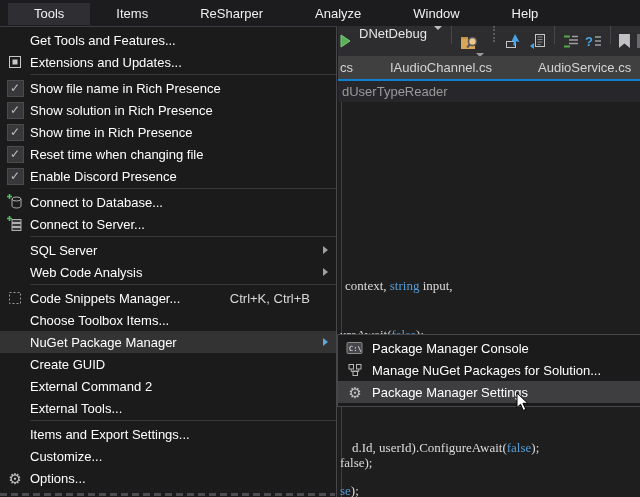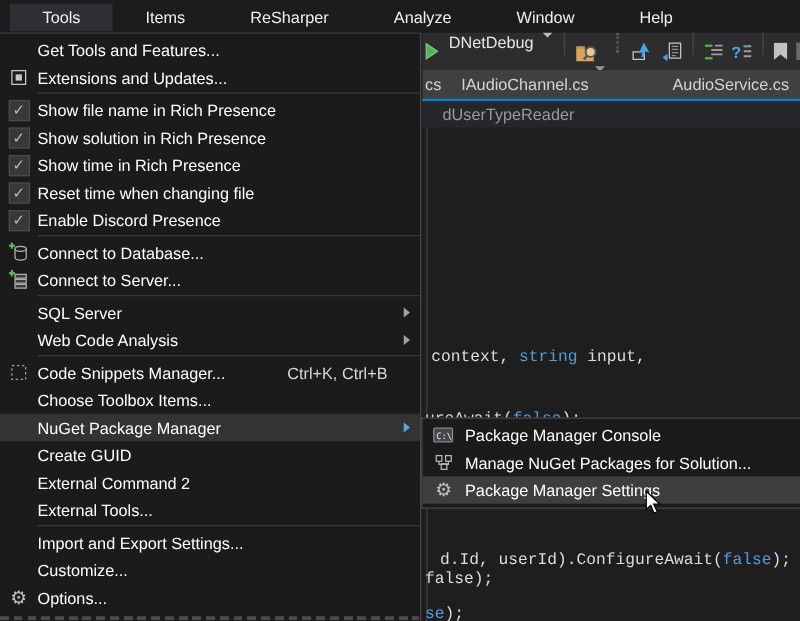--- a/index.html
+++ b/index.html
@@ -25,29 +25,29 @@
   .find-wrap{position:relative;margin-right:8px}
   .find-wrap .chev{position:absolute;right:-8px;bottom:-1px;border-top-color:#9a9a9e}
   .bookmark{width:11px;height:14px;background:#c2c2c5;
             clip-path:polygon(0 0,100% 0,100% 100%,50% 68%,0 100%)}
   .edge-sliver{position:absolute;right:0;top:8px;width:3px;height:14px;background:#6a6a6e}
 
   
   .tabstrip{position:absolute;left:338px;top:56px;width:302px;height:23px;background:#404040;
             border-bottom:2px solid #0f7fd0;z-index:1}
   .tab{position:absolute;top:4px;color:#d4d4d6;white-space:nowrap}
-  .t0{left:2px}.t1{left:31px}.t2{left:200px}
+  .t0{left:2px}.t1{left:52px}.t2{left:200px}
 
   
   .navbar{position:absolute;left:338px;top:81px;width:302px;height:21px;background:#27272b;
-          color:#9a9a9a;line-height:21px;padding-left:16px;box-sizing:border-box;z-index:1;white-space:nowrap}
+          color:#9a9a9a;line-height:21px;padding-left:4px;box-sizing:border-box;z-index:1;white-space:nowrap}
 
   
   .editor-rule{position:absolute;left:341px;top:102px;width:1px;height:395px;background:#3f3f44;z-index:0}
-  .code-line{position:absolute;font-family:Liberation Mono, monospace;
+  .code-line{position:absolute;font-family:Liberation Serif, serif;
              font-size:13px;color:#dcdcdc;white-space:pre;z-index:0}
   .seg-keyword{color:#569cd6}
   .cl0{left:345px;top:278px}
   .cl1{left:340px;top:327px}
   .cl2{left:352px;top:440px}
   .cl3{left:340px;top:455px}
   .cl4{left:340px;top:483px}
 
   
   .menu-popup{position:absolute;left:0;top:26px;width:337px;height:471px;background:#1b1b1c;
@@ -304,21 +304,21 @@
         <span class="arr"></span>
       </div>
       <div class="mrow">
         <span class="gut"></span>
         <span class="lbl">External Tools...</span>
         <span class="arr"></span>
       </div>
       <div class="msep"></div>
       <div class="mrow">
         <span class="gut"></span>
-        <span class="lbl">Import and Export Settings...</span>
+        <span class="lbl">Items and Export Settings...</span>
         <span class="arr"></span>
       </div>
       <div class="mrow">
         <span class="gut"></span>
         <span class="lbl">Customize...</span>
         <span class="arr"></span>
       </div>
       <div class="mrow">
         <span class="gut">
           <span style="display: flex;">

